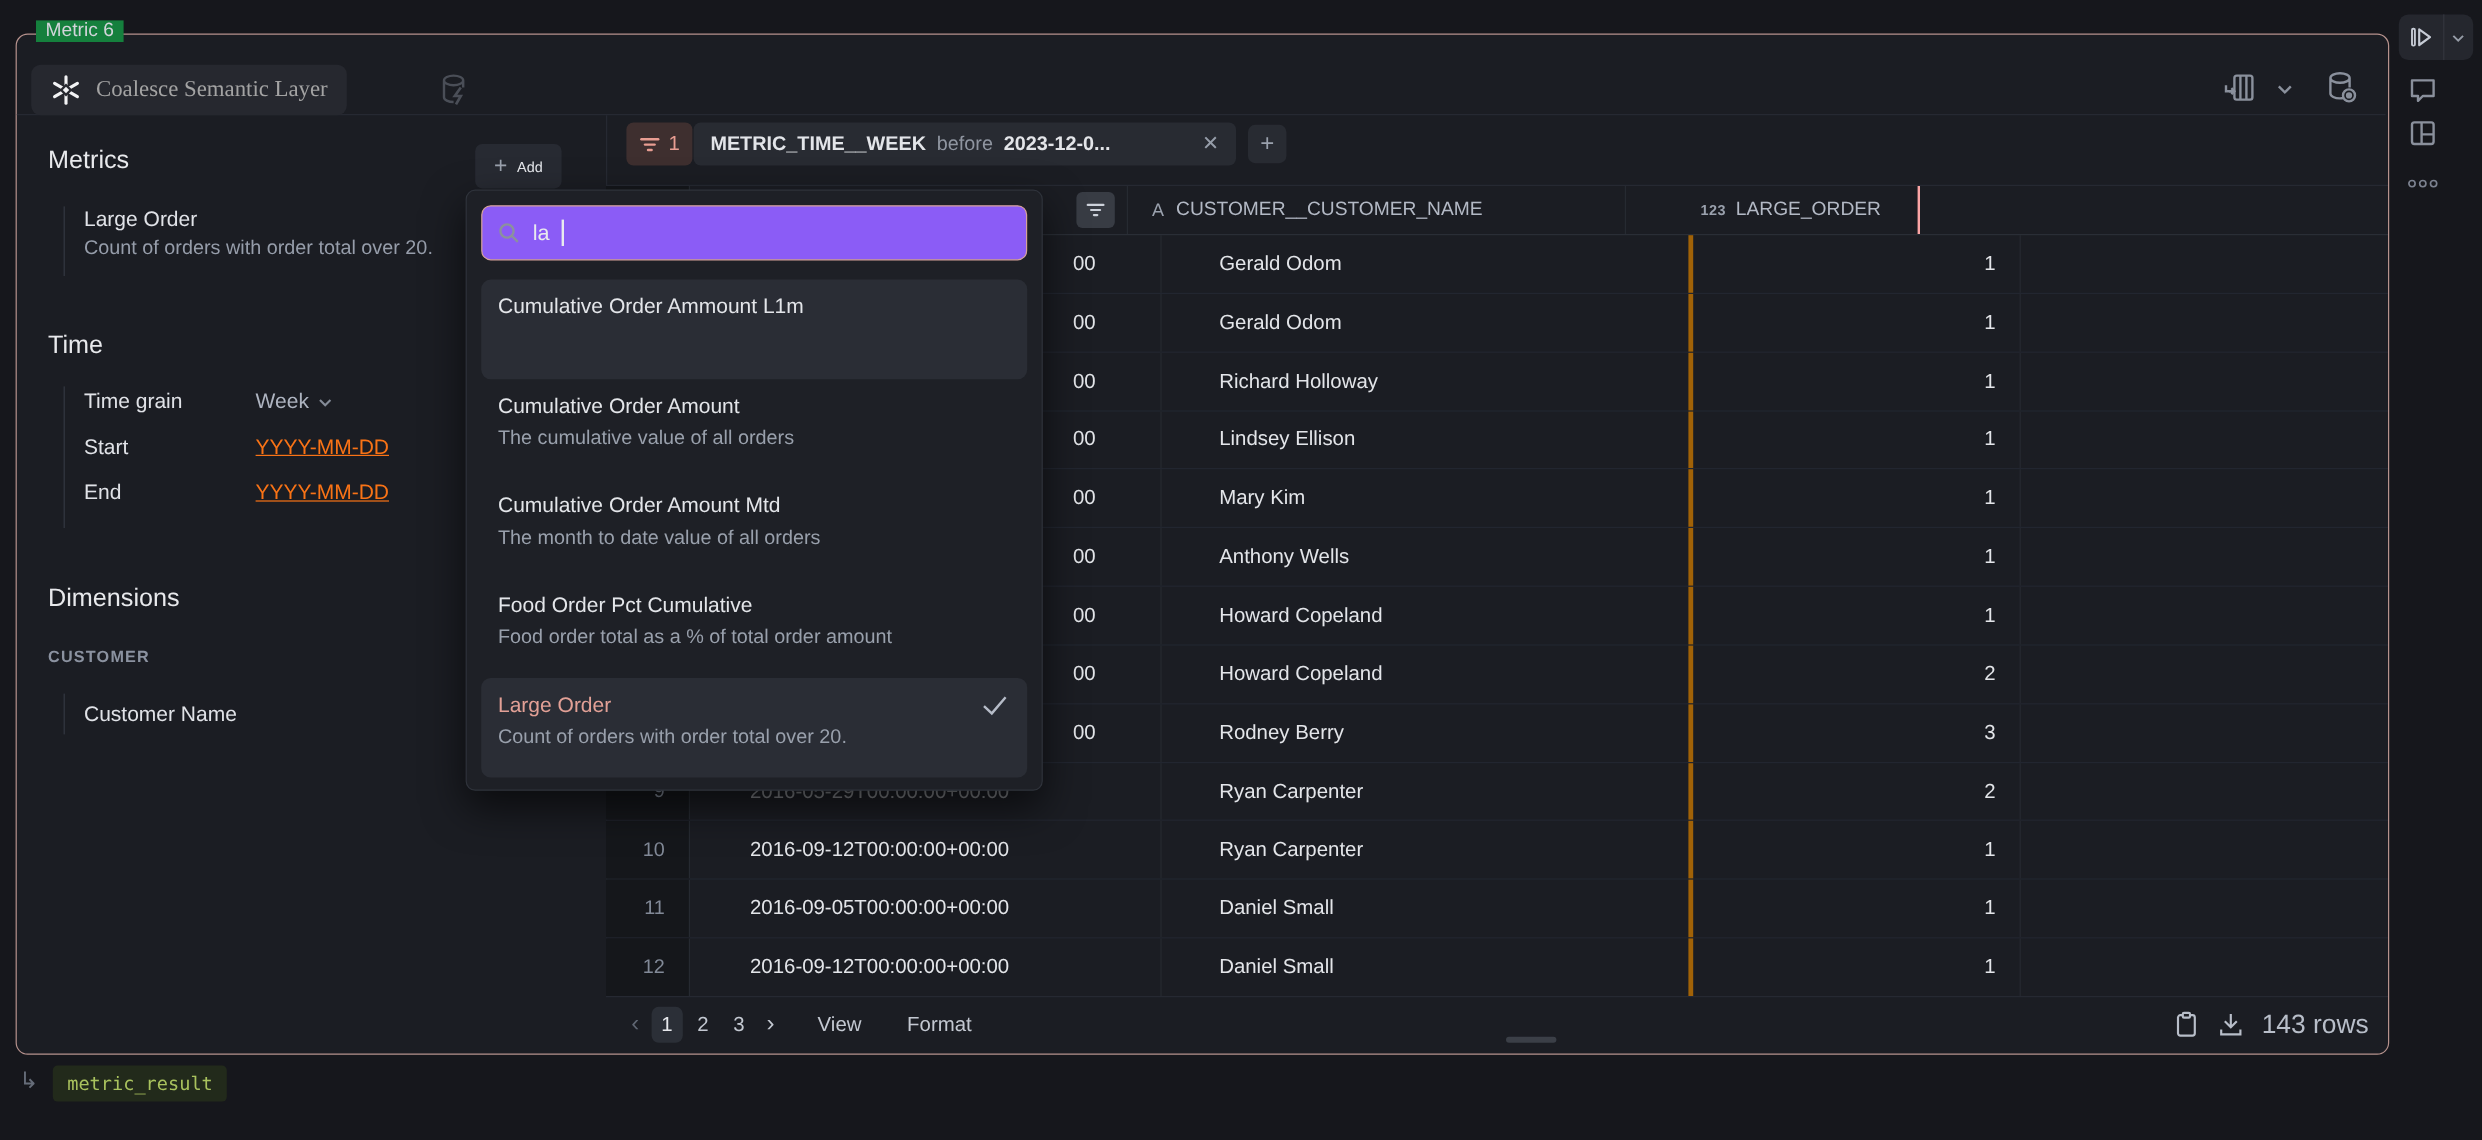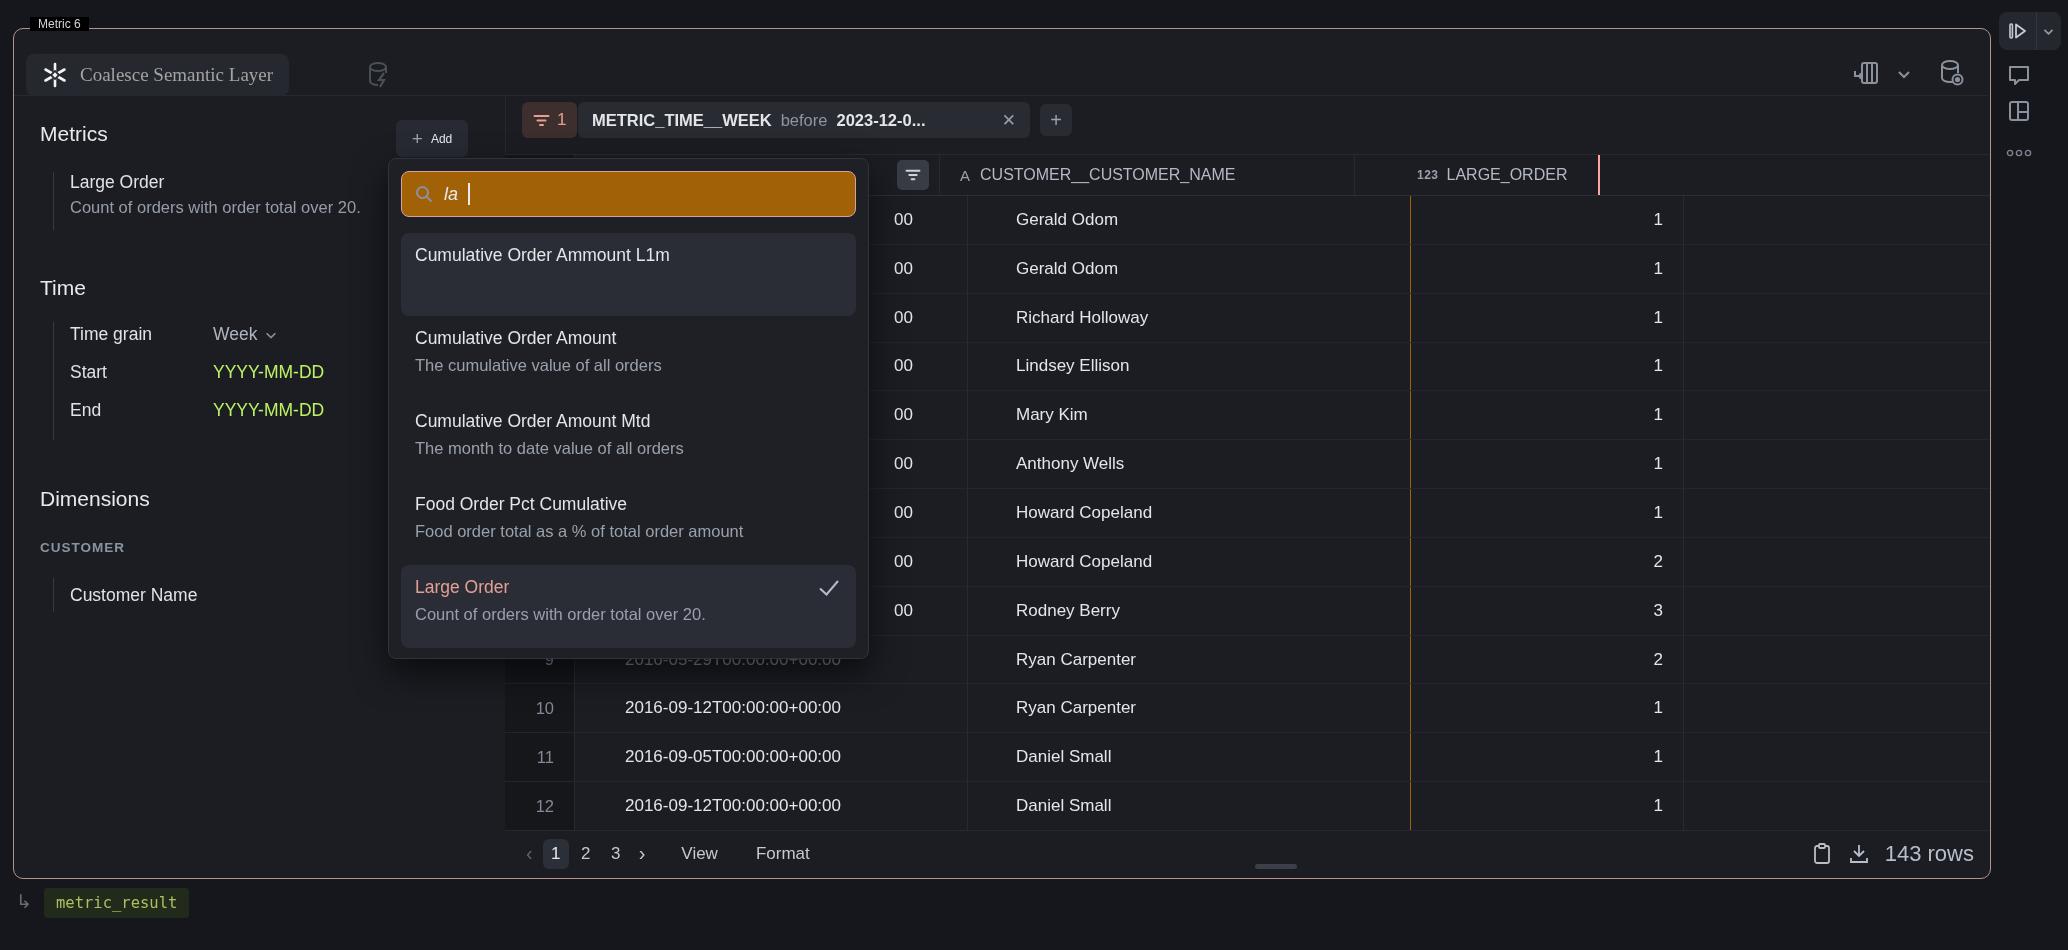--- a/index.html
+++ b/index.html
@@ -2,58 +2,58 @@
 <html><head>
 <meta charset="utf-8">
 <style>
   html,body{margin:0;padding:0;background:#16171c;}
   #stage{position:relative;width:2068px;height:950px;background:#16171c;overflow:hidden;
          font-family:"Liberation Sans","DejaVu Sans",sans-serif;color:#dfe2e7;}
   .abs{position:absolute;}
   
   .frame{left:13px;top:28px;width:1976px;height:849px;background:#1b1d23;
          border:1px solid #b6928d;border-radius:10px;}
-  .cell-label{left:30px;top:17px;background:#000000;padding:0 8px;font-size:12px;color:#d2d4da;z-index:3;}
+  .cell-label{left:30px;top:17px;background:#15803d;padding:0 8px;font-size:16px;color:#d2d4da;z-index:3;}
   
   .src-pill{left:26px;top:54px;height:42px;border-radius:8px;background:#26282f;display:flex;
             align-items:center;gap:12px;padding:0 16px;z-index:2;}
   .src-pill .txt{font-family:Liberation Serif, serif;font-size:19px;color:#a3a3a3;}
   .hdr-divider{left:14px;top:95px;width:1974px;height:1px;background:#262932;z-index:1;}
   .icon-btn{display:flex;align-items:center;justify-content:center;background:none;border:none;padding:0;cursor:pointer;}
   
   .h1{font-size:21px;color:#e8e9ec;font-weight:500;}
   .lp-group{border-left:1px solid #343842;padding-left:16px;}
   .lp-item{font-size:17.5px;color:#e0e2e7;white-space:nowrap;}
   .lp-desc{font-size:16.5px;color:#969daa;white-space:nowrap;}
   .lp-row{display:flex;font-size:17.5px;}
   .lp-row .lbl{width:143px;color:#e0e2e7;}
   .lp-row .val{color:#aeb4c0;display:flex;align-items:center;gap:7px;}
-  .lp-row .ph{color:#bef264;}
+  .lp-row .ph{color:#f97316;text-decoration:underline;}
   .grp-label{font-size:13.5px;font-weight:bold;letter-spacing:1px;color:#8b92a0;}
   
   .add-btn{left:396px;top:120px;width:72px;height:37px;background:#272a32;border:none;border-radius:6px;
            display:flex;align-items:center;justify-content:center;gap:8px;cursor:pointer;z-index:2;}
   .add-btn .plus{color:#9aa1ad;font-size:19px;}
   .add-btn .lbl{color:#e6e8ec;font-size:12px;}
   .filter-badge{left:522px;top:102px;height:36px;border-radius:6px;background:#3e2f2f;display:flex;
                 align-items:center;gap:7px;padding:0 11px;z-index:2;cursor:pointer;}
   .filter-badge .cnt{color:#e89d92;font-size:17px;}
   .filter-chip{left:578px;top:102px;width:452px;height:36px;border-radius:6px;background:#282b32;display:flex;
                align-items:center;gap:9px;padding:0 14px;box-sizing:border-box;z-index:2;cursor:pointer;}
   .filter-chip .fld{font-weight:bold;font-size:16.5px;color:#e3e5e9;}
   .filter-chip .op{font-size:16.5px;color:#8f95a0;}
   .filter-chip .val{font-weight:bold;font-size:16.5px;color:#e3e5e9;}
   .filter-chip .x{margin-left:auto;color:#969da9;font-size:17px;cursor:pointer;}
   .add-filter{left:1040px;top:104px;width:32px;height:32px;border-radius:6px;background:#282b32;border:none;
               color:#9aa1ad;font-size:20px;display:flex;align-items:center;justify-content:center;cursor:pointer;z-index:2;}
   
   .dropdown{left:388px;top:158px;width:479px;background:#1e2026;border:1px solid #2f333b;border-radius:8px;
             box-shadow:0 14px 34px rgba(0,0,0,.6);z-index:20;padding-bottom:10px;}
-  .search{margin:12px 12px 0 12px;height:46px;border:1.5px solid #d6a29a;border-radius:8px;background:#a16207;
-          display:flex;align-items:center;gap:10px;padding:0 12px;box-sizing:border-box;cursor:text;font-style:italic;}
+  .search{margin:12px 12px 0 12px;height:46px;border:1.5px solid #d6a29a;border-radius:8px;background:#8b5cf6;
+          display:flex;align-items:center;gap:10px;padding:0 12px;box-sizing:border-box;cursor:text;}
   .search .q{font-size:18px;color:#e8eaee;}
   .caret{width:1.5px;height:22px;background:#e8eaee;animation:blink 1s steps(1) infinite;}
   @keyframes blink{50%{opacity:0;}}
   .dd-items{margin:16px 12px 0 12px;}
   .dd-item{height:83px;border-radius:8px;padding:9px 14px;box-sizing:border-box;position:relative;cursor:pointer;}
   .dd-item.hl{background:#2a2d35;}
   .dd-item .t{font-size:17.5px;color:#e3e5e9;line-height:27px;}
   .dd-item.sel .t{color:#e2a096;}
   .dd-item .s{font-size:16.5px;color:#99a0ac;line-height:27px;}
   .check{display:none;position:absolute;right:16px;top:14px;}
@@ -66,21 +66,21 @@
   .thead>div{display:flex;align-items:center;}
   .tbody{left:505px;top:196px;width:1485px;height:634px;display:flex;flex-direction:column;}
   .trow{flex:1;display:grid;grid-template-columns:70px 365px 415px 245px 1fr;
         border-bottom:1px solid #222630;box-sizing:border-box;font-size:17px;color:#e3e5e9;gap:28px;}
   .trow:last-child{border-bottom:none;}
   .c-num{background:#15171b;border-right:1px solid #262a31;display:flex;align-items:center;
          justify-content:flex-end;padding-right:20px;color:#828a98;font-size:16.5px;}
   .c-date{border-right:1px solid #262a31;display:flex;align-items:center;padding-left:22px;position:relative;}
   .c-date .dim{opacity:.5;}
   .date-tail{position:absolute;right:54px;}
-  .c-name{border-right:1px solid #a16207;display:flex;align-items:center;padding-left:20px;}
+  .c-name{border-right:4px solid #a16207;display:flex;align-items:center;padding-left:20px;}
   .c-val{border-right:1px solid #262a31;display:flex;align-items:center;justify-content:flex-end;padding-right:20px;}
   .h-num{background:#15171b;border-right:1px solid #262a31;}
   .h-date{border-right:1px solid #262a31;justify-content:flex-end;padding-right:10px;}
   .h-name{border-right:1px solid #262a31;gap:10px;padding-left:20px;}
   .h-val{border-right:2px solid #fca5a5;gap:8px;padding-left:62px;}
   .type-glyph{color:#9aa1ad;font-size:15px;}
   .type-glyph.n{font-size:12px;font-weight:bold;letter-spacing:.5px;}
   .hfilter{width:32px;height:30px;border-radius:5px;background:#383c44;display:flex;align-items:center;
            justify-content:center;cursor:pointer;}
   

